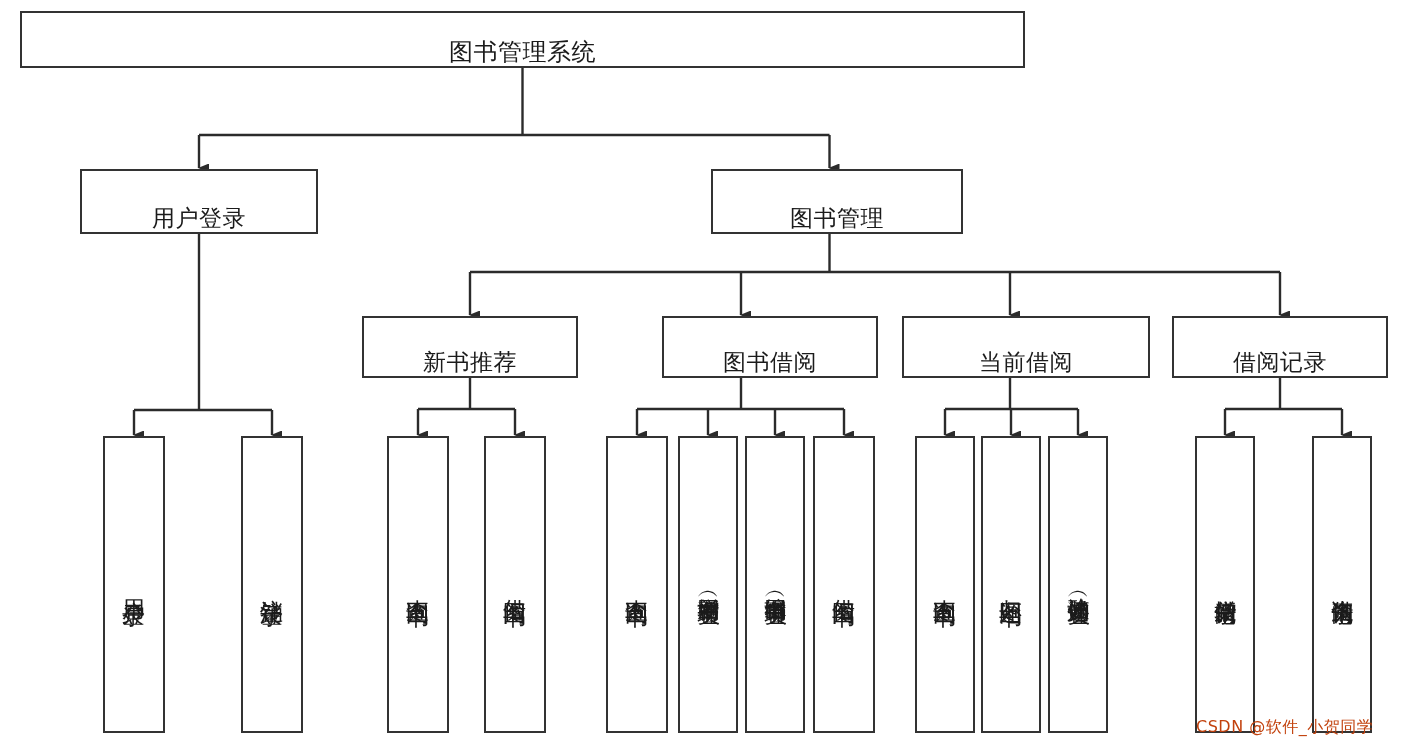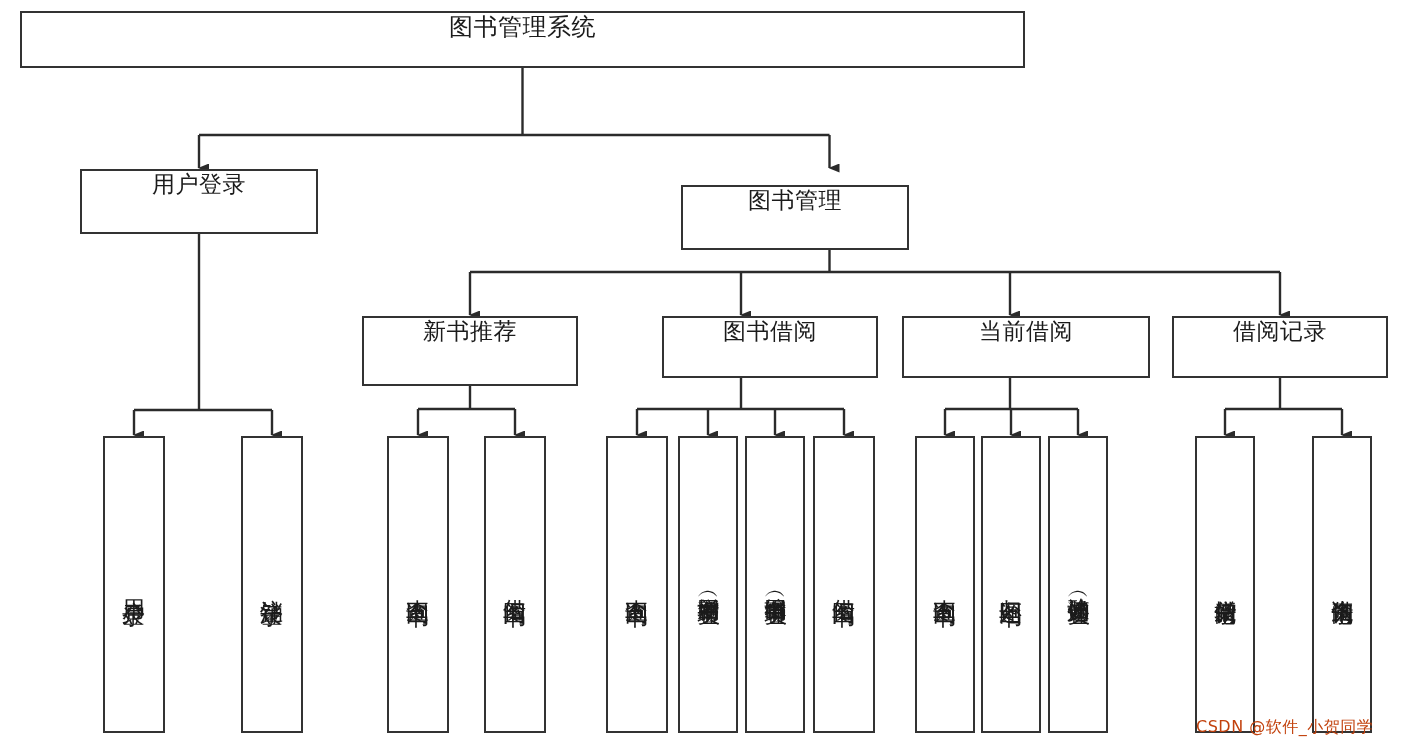--- a/index.html
+++ b/index.html
@@ -24,21 +24,21 @@
     width: 1405px;
     height: 747px;
     pointer-events: none;
   }
   .node {
     position: absolute;
     box-sizing: border-box;
     background: #ffffff;
     border: 2px solid #333333;
     display: flex;
-    align-items: flex-start;
+    align-items: flex-end;
     justify-content: center;
     overflow: hidden;
   }
   .node-label {
     color: #1b1b1b;
     text-align: center;
     line-height: 1.18;
     white-space: nowrap;
   }
   .node.horiz .node-label {
@@ -119,24 +119,24 @@
       </g>
   </svg>
 
   <div id="node-layer">
       <div class="node horiz root" style="left: 20px; top: 11px; width: 1005px; height: 57px;">
         <span class="node-label">图书管理系统</span>
       </div>
       <div class="node horiz" style="left: 80px; top: 169px; width: 238px; height: 65px;">
         <span class="node-label">用户登录</span>
       </div>
-      <div class="node horiz" style="left: 681px; top: 169px; width: 228px; height: 65px; margin-top: 16px;">
+      <div class="node horiz" style="left: 711px; top: 169px; width: 252px; height: 65px;">
         <span class="node-label">图书管理</span>
       </div>
-      <div class="node horiz" style="left: 362px; top: 316px; width: 216px; height: 70px;">
+      <div class="node horiz" style="left: 362px; top: 316px; width: 216px; height: 62px;">
         <span class="node-label">新书推荐</span>
       </div>
       <div class="node horiz" style="left: 662px; top: 316px; width: 216px; height: 62px;">
         <span class="node-label">图书借阅</span>
       </div>
       <div class="node horiz" style="left: 902px; top: 316px; width: 248px; height: 62px;">
         <span class="node-label">当前借阅</span>
       </div>
       <div class="node horiz" style="left: 1172px; top: 316px; width: 216px; height: 62px;">
         <span class="node-label">借阅记录</span>

